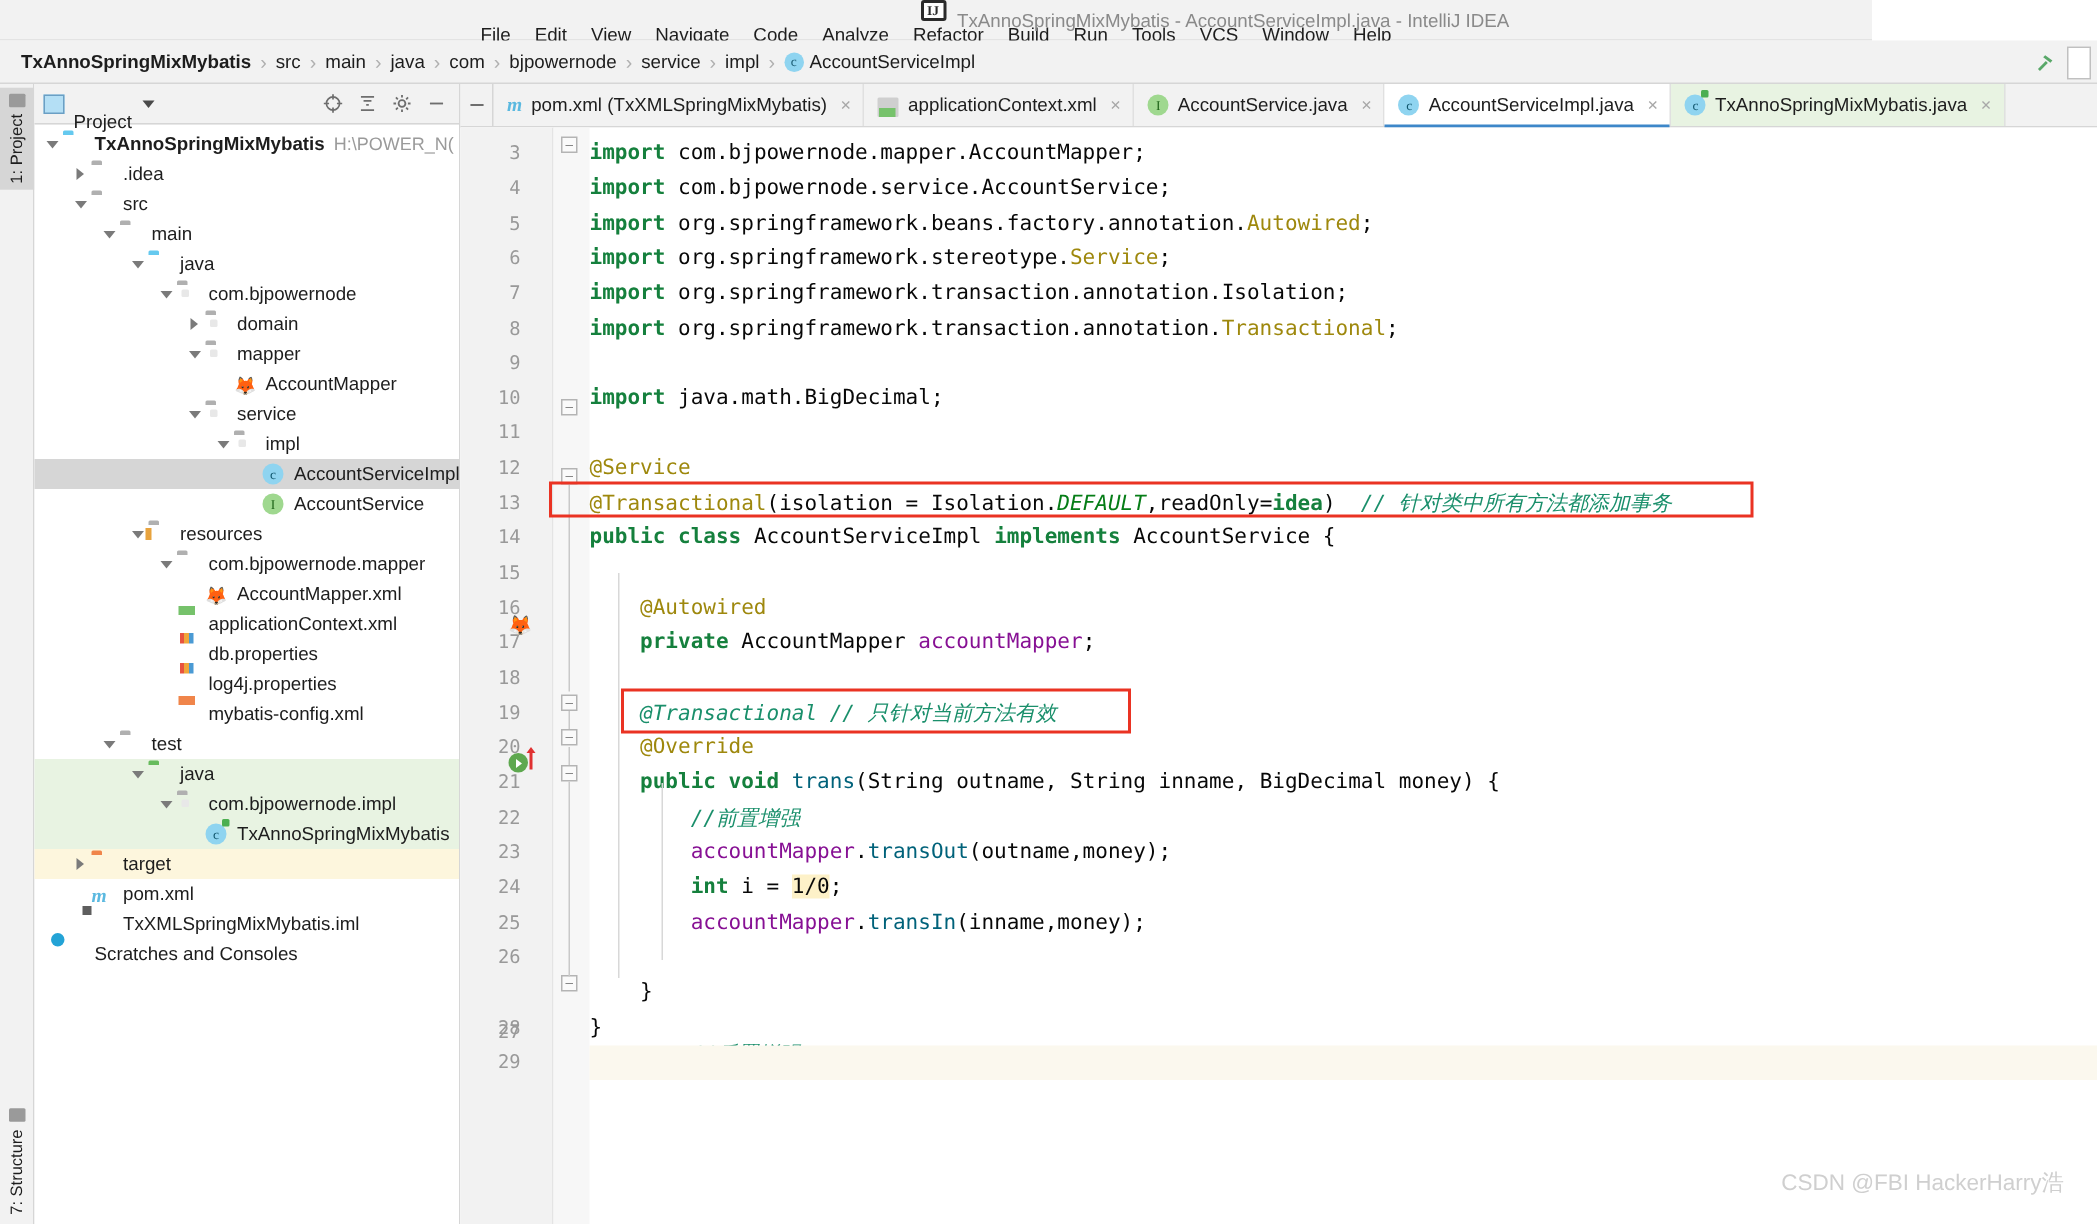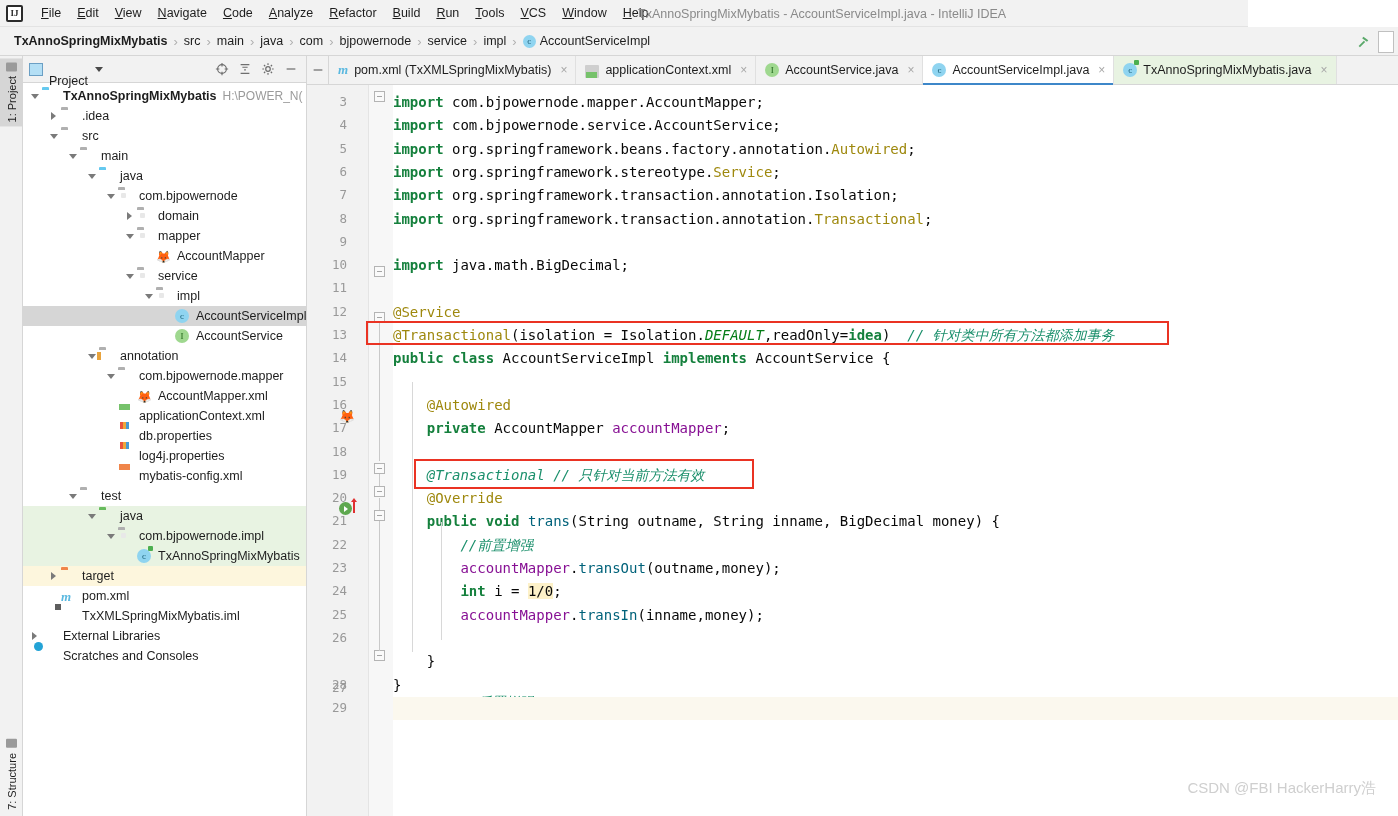--- a/index.html
+++ b/index.html
@@ -10,20 +10,21 @@
     font-family: "Liberation Sans", sans-serif;
     overflow: hidden;
   }
   #app { position: relative; width: 1398px; height: 816px; background: #fff; }
 
   
   .menubar {
     position: absolute; left: 0; top: 0; width: 1248px; height: 27px;
     background: #f2f2f2; display: flex; align-items: center;
     border-bottom: 1px solid #e3e3e3;
+    flex-direction: column;
   }
   .ij-logo {
     width: 17px; height: 17px; margin-left: 6px; margin-right: 10px;
     background: #fff; border: 2px solid #2b2b2b; border-radius: 2px;
     color: #2b2b2b; font-size: 9px; font-weight: bold;
     display: flex; align-items: center; justify-content: center;
     font-family: "Liberation Serif", serif;
   }
   .menu-item {
     font-size: 12.5px; color: #1d1d1d; padding: 2px 8px; cursor: default;
@@ -432,21 +433,21 @@
         <div class="node" style="padding-left: 139px;">
           <span class="arrow"></span>
           <span class="ficon">
             <span class="circ i">I</span>
           </span>
           <span class="txt" style="">AccountService</span>
         </div>
         <div class="node" style="padding-left: 63px;">
           <span class="arrow down"></span>
           <span class="ficon"><span class="folder res"></span></span>
-          <span class="txt" style="">annotation</span>
+          <span class="txt" style="">resources</span>
         </div>
         <div class="node" style="padding-left: 82px;">
           <span class="arrow down"></span>
           <span class="ficon"><span class="folder"></span></span>
           <span class="txt" style="">com.bjpowernode.mapper</span>
         </div>
         <div class="node" style="padding-left: 101px;">
           <span class="arrow"></span>
           <span class="ficon"><span class="mybatis-bird">🦊</span></span>
           <span class="txt" style="">AccountMapper.xml</span>
@@ -500,25 +501,20 @@
         </div>
         <div class="node" style="padding-left: 25px;">
           <span class="arrow"></span>
           <span class="ficon"><span class="mico">m</span></span>
           <span class="txt" style="">pom.xml</span>
         </div>
         <div class="node" style="padding-left: 25px;">
           <span class="arrow"></span>
           <span class="ficon"><span class="modico"></span></span>
           <span class="txt" style="">TxXMLSpringMixMybatis.iml</span>
-        </div>
-        <div class="node" style="padding-left: 6px;">
-          <span class="arrow right"></span>
-          <span class="ficon"><span class="libico"></span></span>
-          <span class="txt" style="">External Libraries</span>
         </div>
         <div class="node" style="padding-left: 6px;">
           <span class="arrow"></span>
           <span class="ficon"><span class="scratchico"></span></span>
           <span class="txt" style="">Scratches and Consoles</span>
         </div>
       </div>
   </div>
 
   <div class="tabbar">

